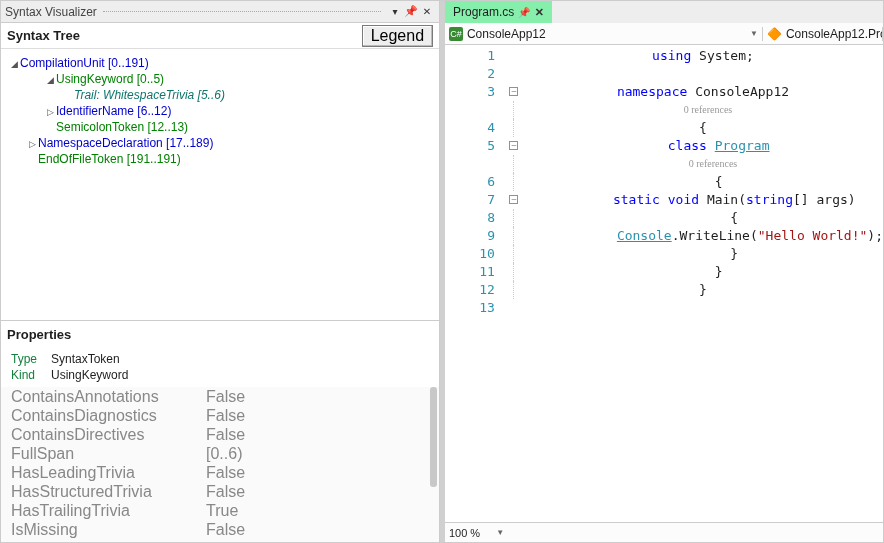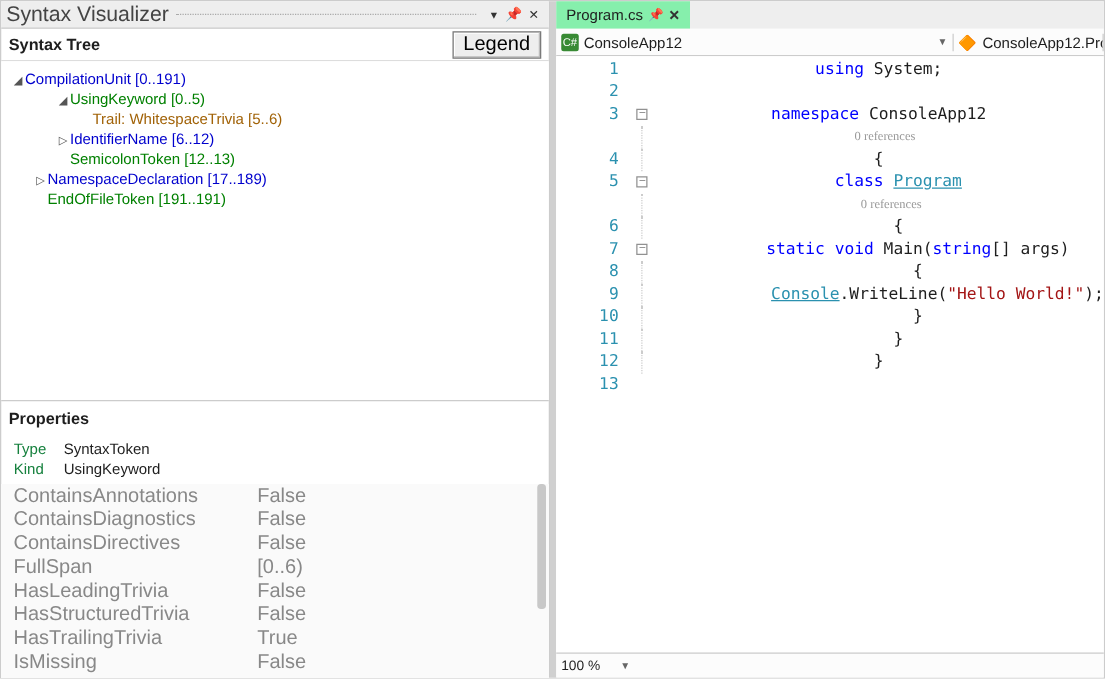--- a/index.html
+++ b/index.html
@@ -1,33 +1,33 @@
 <!DOCTYPE html>
 <html><head>
 <meta charset="utf-8">
 <style>
 * { margin:0; padding:0; box-sizing:border-box; }
 body { font-family:"Segoe UI",Arial,sans-serif; font-size:12px; background:#fff; color:#1e1e1e; }
 .app { display:flex; width:884px; height:543px; border:1px solid #ccc; }
 .left-panel { width:448px; display:flex; flex-direction:column; border-right:1px solid #ccc; }
 .right-panel { flex:1; display:flex; flex-direction:column; }
 .panel-header { height:22px; background:#eee; display:flex; align-items:center; padding:0 4px; border-bottom:1px solid #ccc; }
-.panel-title { font-size:17px; color:#444; }
+.panel-title { font-size:12px; color:#444; }
 .header-dots { flex:1; margin:0 6px; border-top:1px dotted #aaa; height:0; align-self:center; }
 .header-btn { width:16px; height:16px; display:flex; align-items:center; justify-content:center; color:#333; font-size:10px; cursor:pointer; }
 .section-header { height:26px; display:flex; align-items:center; justify-content:space-between; padding:0 6px; border-bottom:1px solid #ddd; }
 .section-header .title { font-weight:600; font-size:13px; }
 .legend-btn { border:1px solid #7a7a7a; background:#eee; padding:1px 8px; font-size:16px; cursor:pointer; box-shadow:inset -1px -1px 0 #bbb, inset 1px 1px 0 #fff; }
 .tree-area { flex:1; overflow:auto; padding:6px 4px; font-size:12px; background:#fff; }
 .tree-node { white-space:nowrap; padding:1px 0; }
 .tree-node .tri { display:inline-block; width:11px; text-align:center; color:#555; font-size:9px; user-select:none; cursor:pointer; }
 .tree-node .tri.empty { visibility:hidden; }
 .node-label { cursor:pointer; }
 .n-blue { color:#0000cd; }
-.n-red { color:#a16207; }
+.n-red { color:#0f766e;font-style:italic; }
 .n-green { color:#008000; }
 .props-area { height:222px; display:flex; flex-direction:column; border-top:1px solid #ccc; }
 .props-fixed { padding:4px 10px; font-size:12px; }
 .props-fixed .row { display:flex; padding:1px 0; }
 .props-fixed .lbl { width:40px; color:#15803d; }
 .props-grid { flex:1; overflow:auto; background:#fafafa; position:relative; }
 .props-grid .prow { display:flex; height:19px; align-items:center; padding:0 10px; color:#888; font-size:16px; }
 .props-grid .pkey { width:195px; }
 .props-grid .pval { flex:1; }
 .scrollbar-vis { position:absolute; right:2px; top:0; width:7px; height:100px; background:#c8c8c8; border-radius:3px; }

